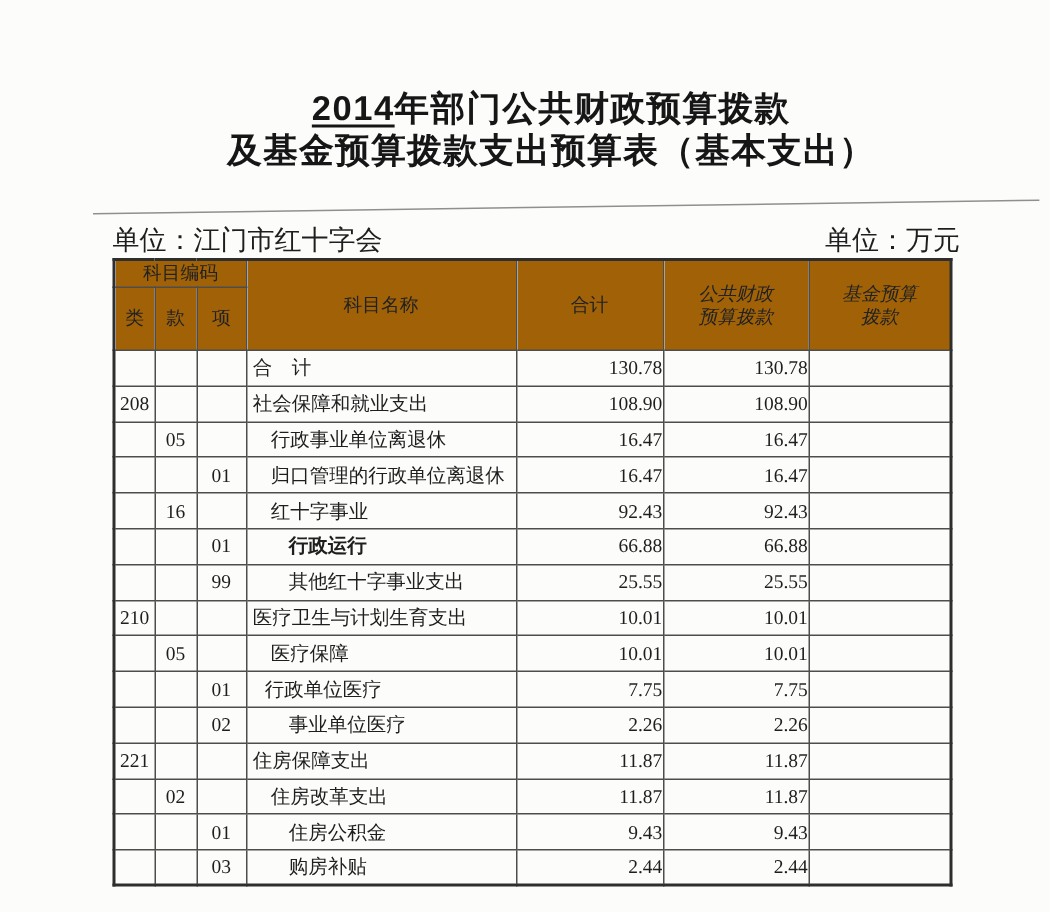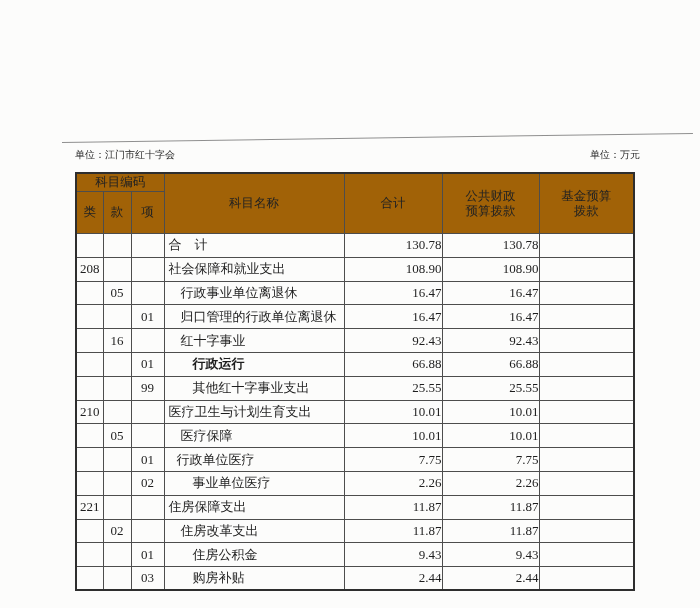--- a/index.html
+++ b/index.html
@@ -24,54 +24,58 @@
   }
   .title-underline { text-decoration:underline; text-underline-offset:3px; }
   .scan-rule {
     position:absolute; left:62px; top:142px; width:631px; height:1px;
     background:#8f8f8f;
     transform:rotate(-0.82deg); transform-origin:left center;
   }
   .unit-row {
     position:absolute; left:75px; top:148px; width:565px;
     display:flex; justify-content:space-between;
-    font-size:10px;
+    font-size:18px;
   }
   .budget-table {
     position:absolute; left:75px; top:172px;
     border-collapse:collapse; table-layout:fixed;
     width:558px;
     border:2px solid #2e2e2e;
   }
   .budget-table th, .budget-table td {
     border:1px solid #4d4d4d;
     padding:0; margin:0;
     overflow:hidden; white-space:nowrap;
   }
   .budget-table th {
     background:#a16207;
     font-weight:normal; font-size:12.5px;
     text-align:center; vertical-align:middle;
     color:#222;
   }
   .hrow-top th { height:15px; }
   .hrow-sub th { height:41px; }
-  .hdr-line { display:block; line-height:15px; }
+  .hdr-line { display:block; line-height:15px;font-style:italic; }
   .budget-table tbody tr { height:23.8px; }
   .budget-table td { font-size:13px; vertical-align:middle; }
   .c-code { text-align:center; }
   .c-name { text-align:left; padding-left:4px; }
   .c-num  { text-align:right; padding-right:9px; font-size:13.5px; }
 </style>
 </head>
 <body>
 
 <div class="page">
 
 
+  <div class="title-block">
+    <div><span class="title-underline">2014</span><span>年部门公共财政预算拨款</span></div>
+    <div>及基金预算拨款支出预算表（基本支出）</div>
+  </div>
 
   <div class="scan-rule"></div>
 
   <div class="unit-row">
     <span>单位：江门市红十字会</span>
     <span>单位：万元</span>
   </div>
 
   <table class="budget-table">
     <colgroup>

